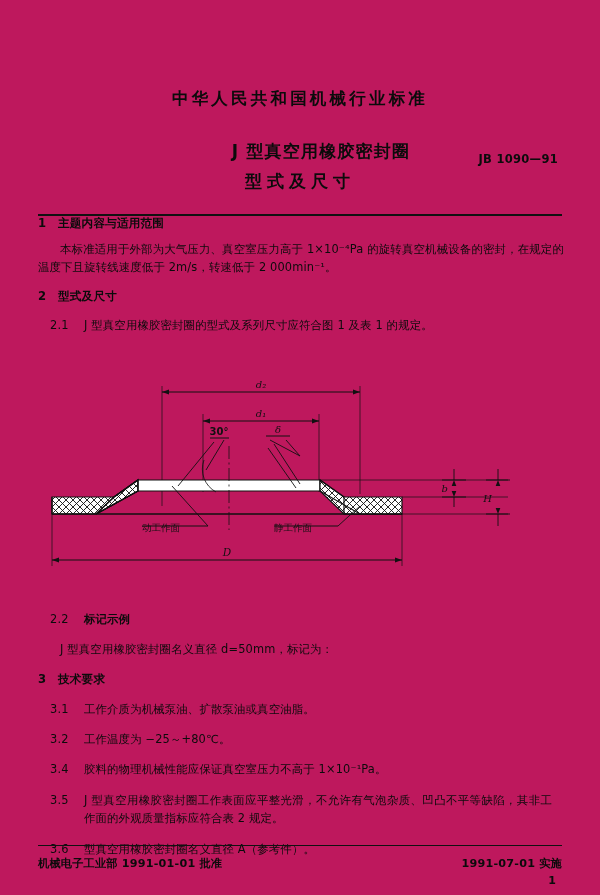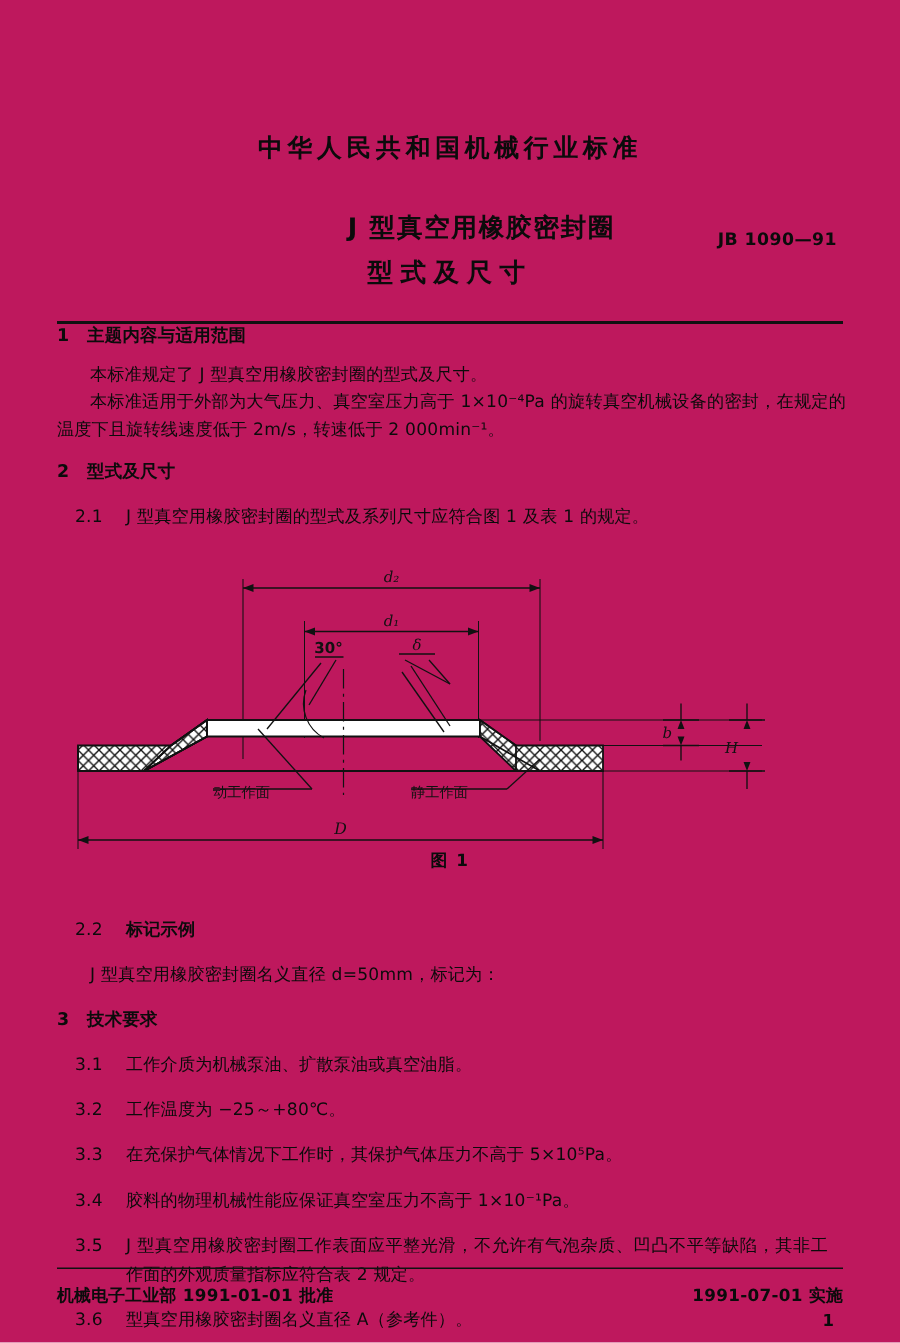--- a/index.html
+++ b/index.html
@@ -188,21 +188,20 @@
   <div class="hdr-code">JB 1090—91</div>
 
   <div class="rule-top"></div>
 
   <div class="body-area">
 
     <div class="sec-head">
       <span class="num">1</span><span>主题内容与适用范围</span>
     </div>
 
-    <p class="para">本标准规定了 J 型真空用橡胶密封圈的型式及尺寸。</p>
     <p class="para">本标准适用于外部为大气压力、真空室压力高于 1×10⁻⁴Pa 的旋转真空机械设备的密封，在规定的温度下且旋转线速度低于 2m/s，转速低于 2 000min⁻¹。</p>
 
     <div class="gap-m"></div>
 
     <div class="sec-head">
       <span class="num">2</span><span>型式及尺寸</span>
     </div>
 
     <p class="clause">
       <span class="cnum">2.1</span><span>J 型真空用橡胶密封圈的型式及系列尺寸应符合图 1 及表 1 的规定。</span>
@@ -309,21 +308,20 @@
       <text x="454" y="128" text-anchor="end" font-family="DejaVu Serif, Liberation Serif, serif" font-size="10" font-style="italic" fill="#111">H</text>
 
       <text x="189" y="182" text-anchor="middle" font-family="DejaVu Serif, Liberation Serif, serif" font-size="10.5" font-style="italic" fill="#111">D</text>
 
       <text x="104" y="157" text-anchor="start" font-family="DejaVu Sans, Liberation Sans, sans-serif" font-size="9.5" fill="#111">动工作面</text>
 
       <text x="236" y="157" text-anchor="start" font-family="DejaVu Sans, Liberation Sans, sans-serif" font-size="9.5" fill="#111">静工作面</text>
     </svg>
   </div>
 
-  <div class="fig-caption">图 1</div>
 
   <div class="body-area" style="top:598px;">
 
     <p class="clause bold-head">
       <span class="cnum">2.2</span><span>标记示例</span>
     </p>
 
     <p class="mark-line">J 型真空用橡胶密封圈名义直径 d=50mm，标记为：</p>
 
 
@@ -333,23 +331,20 @@
       <span class="num">3</span><span>技术要求</span>
     </div>
 
     <p class="clause">
       <span class="cnum">3.1</span><span>工作介质为机械泵油、扩散泵油或真空油脂。</span>
     </p>
     <p class="clause">
       <span class="cnum">3.2</span><span>工作温度为 −25～+80℃。</span>
     </p>
     <p class="clause">
-      <span class="cnum">3.3</span><span>在充保护气体情况下工作时，其保护气体压力不高于 5×10⁵Pa。</span>
-    </p>
-    <p class="clause">
       <span class="cnum">3.4</span><span>胶料的物理机械性能应保证真空室压力不高于 1×10⁻¹Pa。</span>
     </p>
     <p class="clause">
       <span class="cnum">3.5</span><span>J 型真空用橡胶密封圈工作表面应平整光滑，不允许有气泡杂质、凹凸不平等缺陷，其非工作面的外观质量指标应符合表 2 规定。</span>
     </p>
     <p class="clause">
       <span class="cnum">3.6</span><span>型真空用橡胶密封圈名义直径 A（参考件）。</span>
     </p>
   </div>
 

